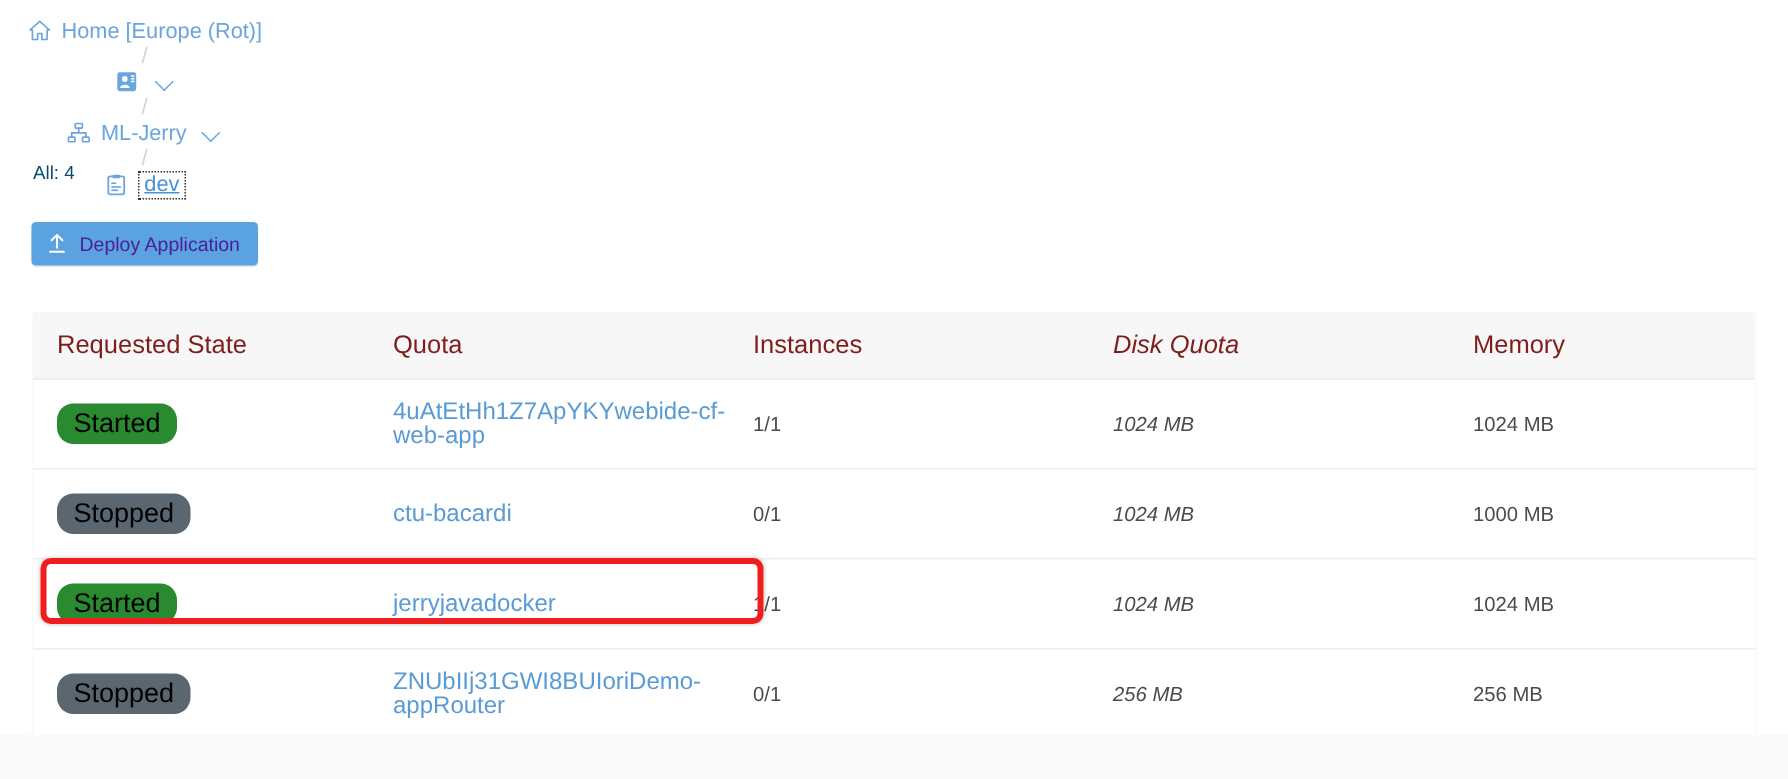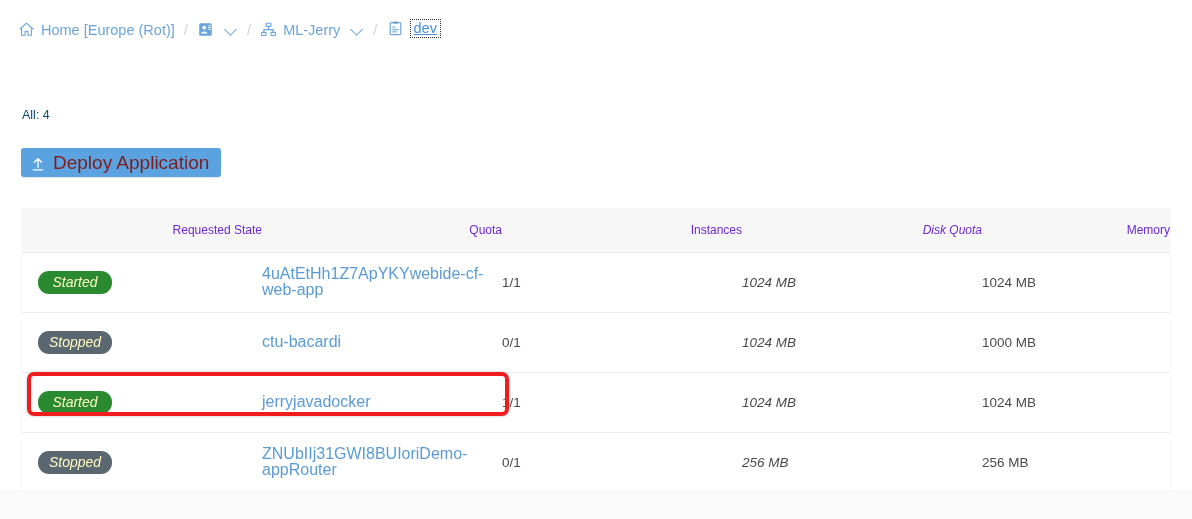--- a/index.html
+++ b/index.html
@@ -14,24 +14,25 @@
     position: relative;
     width: 1192px; height: 519px;
     background: #ffffff;
   }
 
   
   .breadcrumb {
     position: absolute;
     left: 18px; top: 12px;
     height: 26px;
-    display: flex; align-items: flex-end;
+    display: flex; align-items: center;
     font-size: 14.5px;
     color: #5a9bd5;
     white-space: nowrap;
+    flex-direction: column;
   }
   .crumb {
     display: flex; align-items: center;
     gap: 6px;
     color: #6aa5dd;
     cursor: pointer;
   }
   .crumb-label { color: #6aa5dd; }
   .crumb .ico { display: inline-flex; align-items: center; justify-content: center; width: 17px; height: 17px; flex: none; }
   .sep {
@@ -89,22 +90,22 @@
   .deploy-btn {
     position: absolute;
     left: 21px; top: 148px;
     height: 29px;
     display: inline-flex; align-items: center;
     gap: 8px;
     padding: 0 12px 0 10px;
     background: #5aa3e0;
     border: none;
     border-radius: 3px;
-    color: #7f1d1d;
-    font-size: 19px;
+    color: #4c1d95;
+    font-size: 13px;
     font-family: inherit;
     cursor: pointer;
     box-shadow: 0 1px 1px rgba(0,0,0,.10);
   }
   .deploy-btn .upload-ico { width: 14px; height: 15px; flex: none; }
 
   
   .table-wrap {
     position: absolute;
     left: 22px; top: 208px;
@@ -113,24 +114,24 @@
     border-bottom: 1px solid #e3e5e7;
     box-shadow: 0 1px 2px rgba(0,0,0,.07);
   }
   table.apps {
     width: 100%;
     border-collapse: collapse;
     table-layout: fixed;
   }
   table.apps thead th {
     background: #f7f7f7;
-    text-align: right;
+    text-align: left;
     font-weight: 400;
-    font-size: 12px;
-    color: #6d28d9;
+    font-size: 17px;
+    color: #7f1d1d;
     padding: 12px 0 12px 0;
     height: 44px;
     border-bottom: 1px solid #e8eaec;
   }
   table.apps tbody td {
     border-top: 1px solid #ededef;
     font-size: 13.5px;
     color: #4b4b4b;
     height: 60px;
     vertical-align: middle;
@@ -145,24 +146,23 @@
   .col-mem    { width: 188px; }
 
   th.col-state { padding-left: 16px !important; }
 
   .badge {
     display: inline-block;
     min-width: 74px;
     text-align: center;
     padding: 4px 11px 5px 11px;
     border-radius: 11px;
-    font-size: 14px;
-    color: #fef9c3;
+    font-size: 18px;
+    color: #000000;
     line-height: 1;
-    font-style: italic;
   }
   .badge.started { background: #2a8a2f; }
   .badge.stopped { background: #5b6770; }
 
   .app-link {
     color: #5b9bd5;
     text-decoration: none;
     font-size: 16px;
     line-height: 16px;
     display: inline-block;

